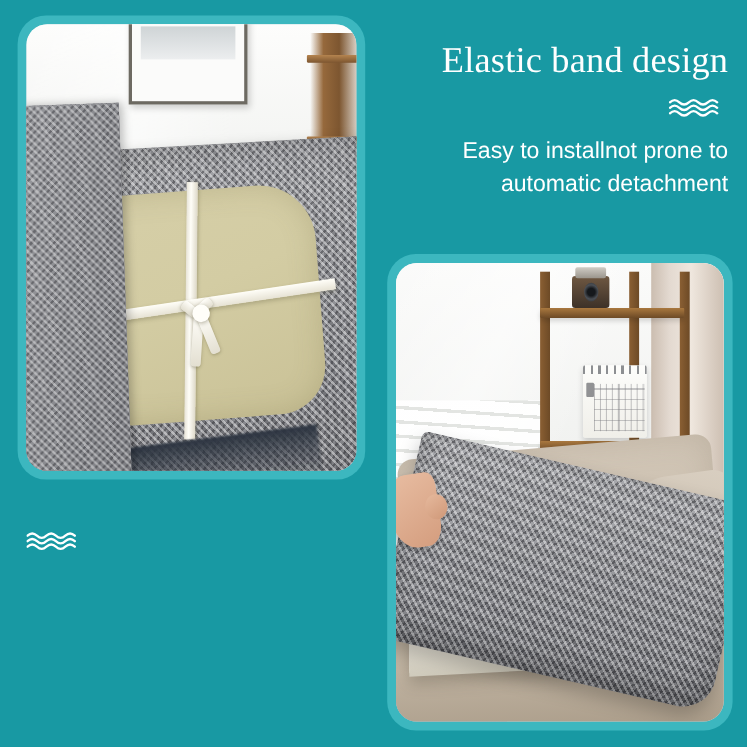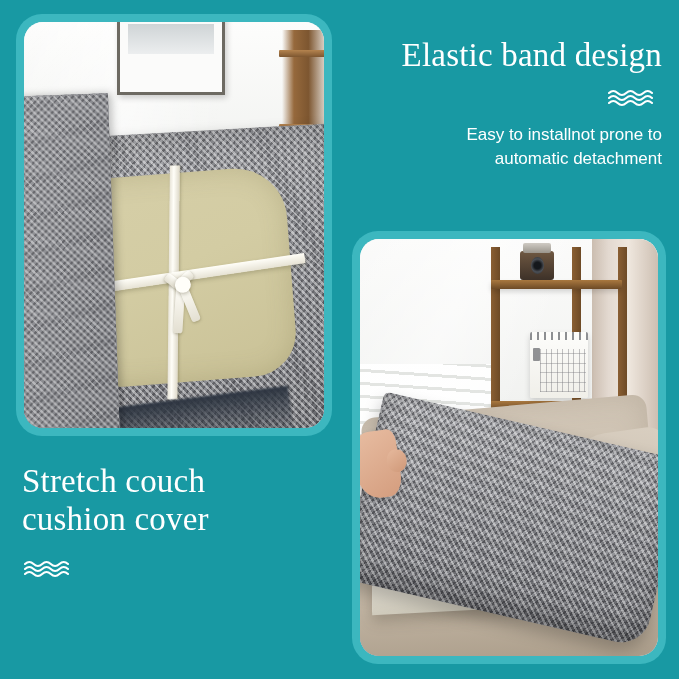--- a/index.html
+++ b/index.html
@@ -285,21 +285,21 @@
     font-size: 33px;
     line-height: 1.16;
     letter-spacing: 0.2px;
     margin: 0;
     white-space: pre-line;
   }
   .subtext {
     color: #ffffff;
     font-family: "Liberation Sans", sans-serif;
     font-weight: 400;
-    font-size: 17px;
+    font-size: 21px;
     line-height: 1.42;
     margin: 0;
     white-space: pre-line;
   }
   .wave-divider {
     display: block;
     width: 52px; height: 19px;
     margin: 14px 0 16px 0;
   }
   #text-topright .wave-divider { margin-left: auto; margin-right: 2px; }
@@ -379,22 +379,20 @@
       <div class="p2-foam">
         <div class="p2-foam-side"></div>
       </div>
 
       <div class="p2-cover"></div>
       <div class="p2-hand"></div>
     </div>
   </div>
 
   <div id="text-bottomleft" class="text-block">
-    <h2 class="headline" style="color: rgb(255, 255, 255);">Stretch couch
-cushion cover</h2>
 
     <svg class="wave-divider" viewBox="0 0 52 19">
       <path d="M1 5 q4.3 -4 8.6 0 t8.6 0 t8.6 0 t8.6 0 t8.6 0" fill="none" stroke="#ffffff" stroke-width="2.1" stroke-linecap="round"></path>
       <path d="M1 10 q4.3 -4 8.6 0 t8.6 0 t8.6 0 t8.6 0 t8.6 0" fill="none" stroke="#ffffff" stroke-width="2.1" stroke-linecap="round"></path>
       <path d="M1 15 q4.3 -4 8.6 0 t8.6 0 t8.6 0 t8.6 0 t8.6 0" fill="none" stroke="#ffffff" stroke-width="2.1" stroke-linecap="round"></path>
     </svg>
 
   </div>
 
 </div>

